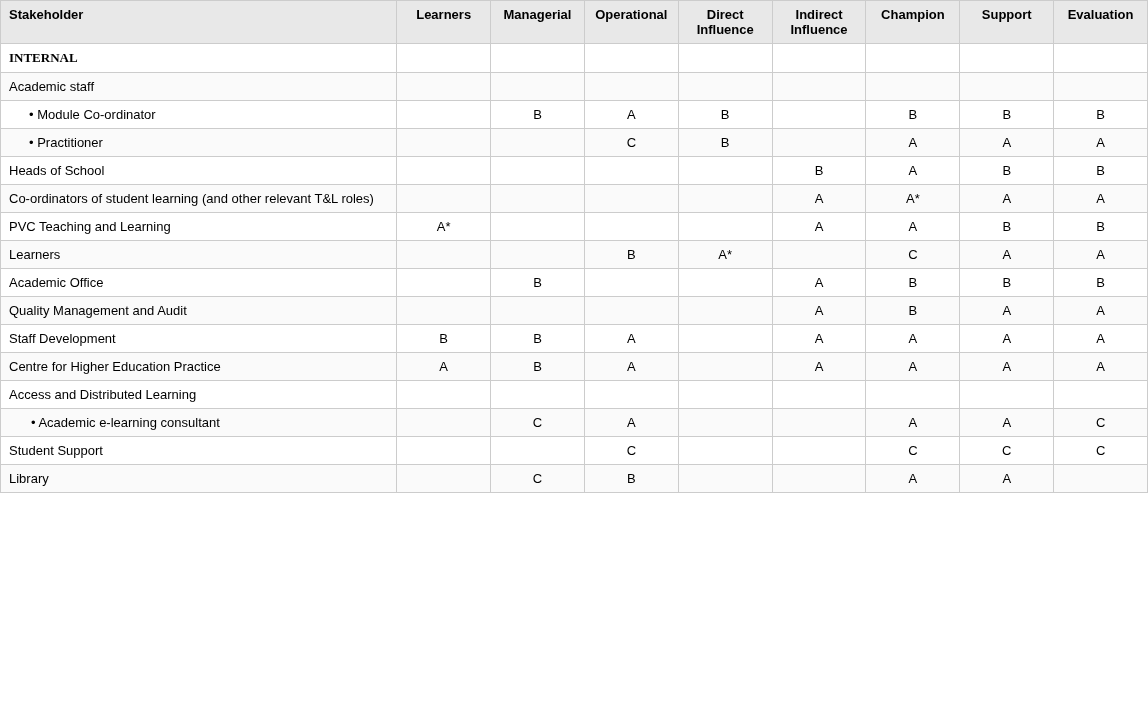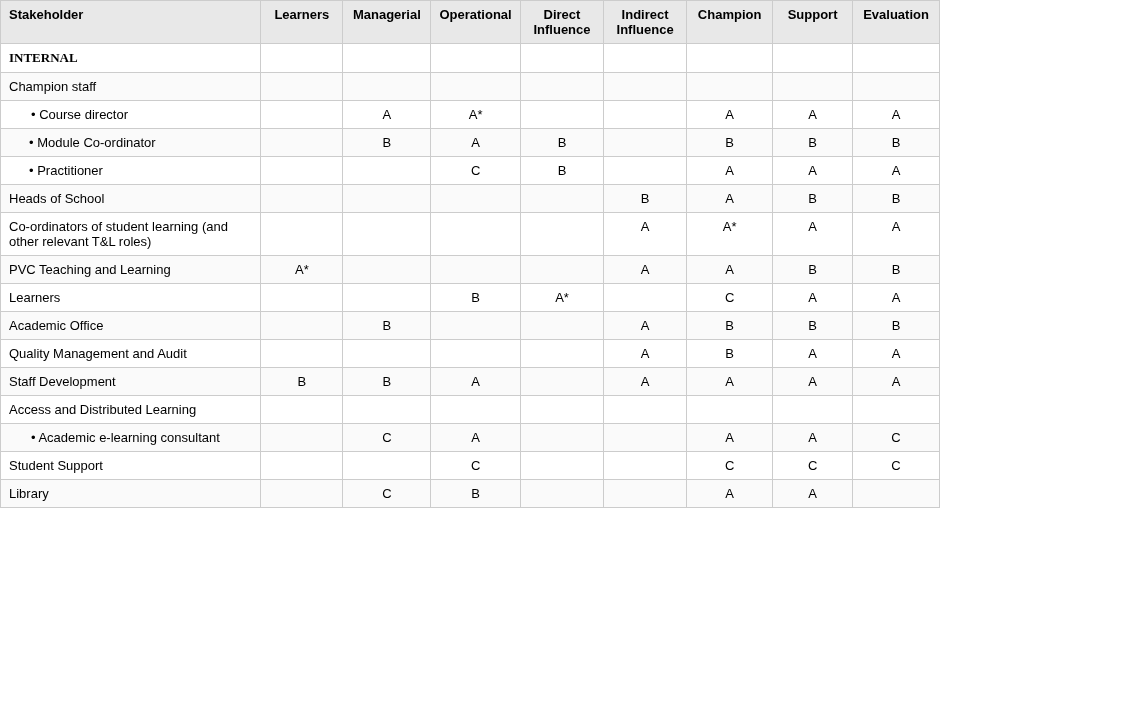--- a/index.html
+++ b/index.html
@@ -3,21 +3,21 @@
   <meta charset="utf-8">
   <style>
     * { margin: 0; padding: 0; box-sizing: border-box; }
     body {
       font-family: Arial, Helvetica, sans-serif;
       font-size: 13px;
       background: #fff;
       color: #000;
     }
     table {
-      width: 940px;
+      width: 1148px;
       border-collapse: collapse;
     }
     th, td {
       border: 1px solid #ccc;
       padding: 6px 8px;
       vertical-align: top;
     }
     th {
       background: #e8e8e8;
       font-weight: bold;
@@ -60,40 +60,29 @@
         <td style="background: rgb(255, 255, 255);"></td>
         <td style="background: rgb(255, 255, 255);"></td>
         <td style="background: rgb(255, 255, 255);"></td>
         <td style="background: rgb(255, 255, 255);"></td>
         <td style="background: rgb(255, 255, 255);"></td>
         <td style="background: rgb(255, 255, 255);"></td>
         <td style="background: rgb(255, 255, 255);"></td>
         <td style="background: rgb(255, 255, 255);"></td>
       </tr>
       <tr>
-        <td>Champion staff</td>
-        <td></td>
-        <td></td>
-        <td></td>
-        <td></td>
-        <td></td>
-        <td></td>
-        <td></td>
-        <td></td>
-      </tr>
-      <tr>
-        <td style="padding-left: 30px;">• Course director</td>
-        <td></td>
-        <td>A</td>
-        <td>A*</td>
-        <td></td>
-        <td></td>
-        <td>A</td>
-        <td>A</td>
-        <td>A</td>
+        <td>Academic staff</td>
+        <td></td>
+        <td></td>
+        <td></td>
+        <td></td>
+        <td></td>
+        <td></td>
+        <td></td>
+        <td></td>
       </tr>
       <tr>
         <td style="padding-left: 28px;">• Module Co-ordinator</td>
         <td></td>
         <td>B</td>
         <td>A</td>
         <td>B</td>
         <td></td>
         <td>B</td>
         <td>B</td>
@@ -172,20 +161,31 @@
         <td></td>
         <td></td>
         <td>A</td>
         <td>B</td>
         <td>A</td>
         <td>A</td>
       </tr>
       <tr>
         <td>Staff Development</td>
         <td>B</td>
+        <td>B</td>
+        <td>A</td>
+        <td></td>
+        <td>A</td>
+        <td>A</td>
+        <td>A</td>
+        <td>A</td>
+      </tr>
+      <tr>
+        <td>Centre for Higher Education Practice</td>
+        <td>A</td>
         <td>B</td>
         <td>A</td>
         <td></td>
         <td>A</td>
         <td>A</td>
         <td>A</td>
         <td>A</td>
       </tr>
       <tr>
         <td>Access and Distributed Learning</td>

